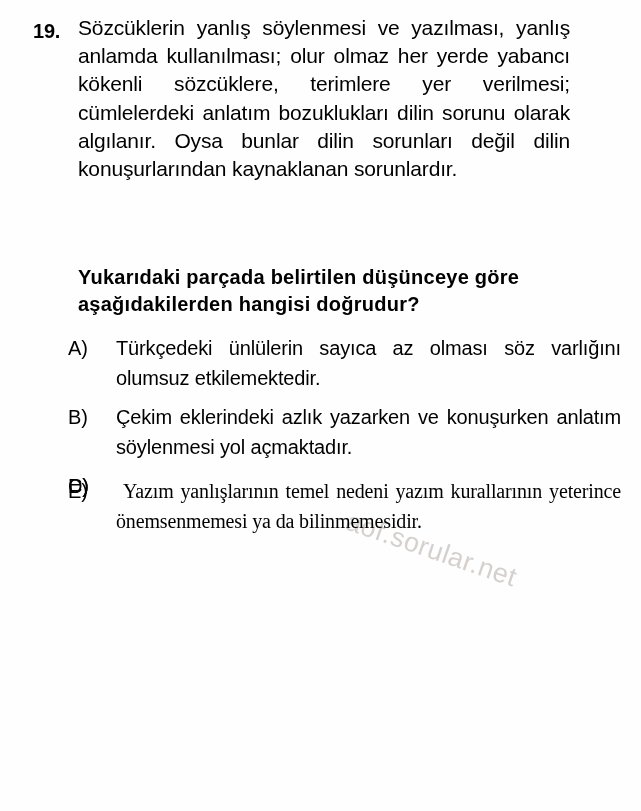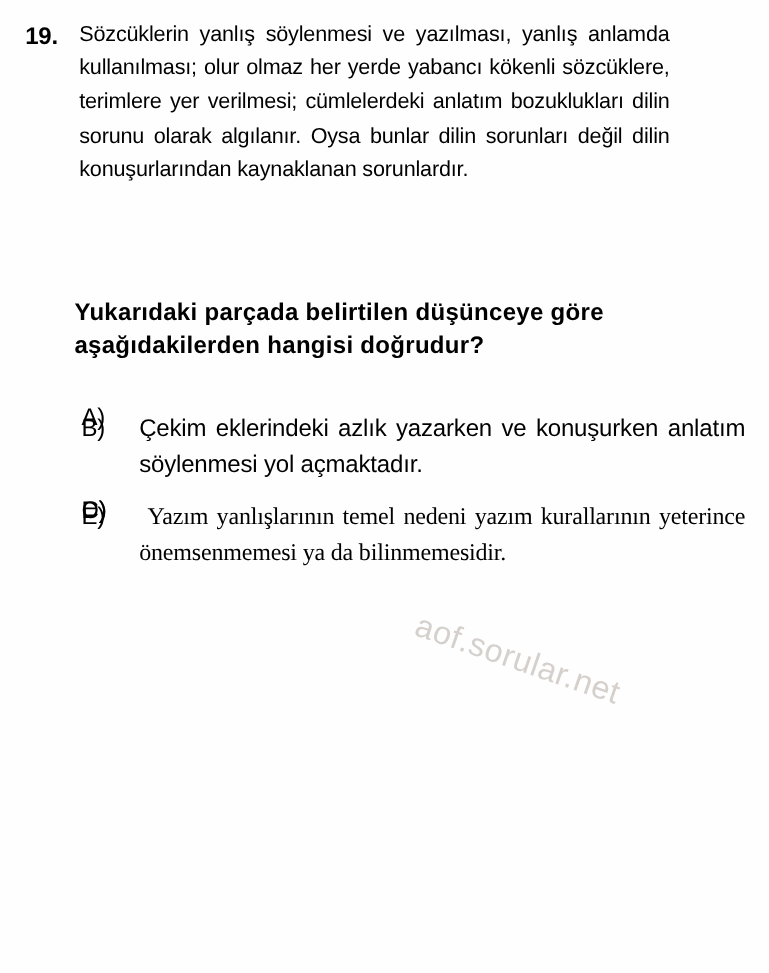--- a/index.html
+++ b/index.html
@@ -58,52 +58,52 @@
   }
 
   
   .content {
     position: relative;
     z-index: 2;
   }
 
   .question-block {
     position: absolute;
-    left: 4px;
+    left: 16px;
     top: 14px;
     width: 573px;
   }
   .q-number {
     position: absolute;
     left: 17px;
     top: 3px;
     width: 40px;
     font-size: 20px;
     font-weight: bold;
     line-height: 28px;
     letter-spacing: -0.2px;
   }
   .q-passage {
     margin: 0;
     padding: 0 19px 0 62px;
-    font-size: 18px;
+    font-size: 21px;
     line-height: 28.2px;
     text-align: justify;
     text-justify: inter-word;
     letter-spacing: -0.15px;
     word-spacing: 0px;
   }
 
   
   .q-stem {
     position: absolute;
     left: 62px;
     top: 248px;
     width: 560px;
-    margin: 0;
+    margin: 16px;
     font-size: 20px;
     font-weight: bold;
     line-height: 27px;
     letter-spacing: 0.25px;
     text-align: left;
   }
 
   
   .options {
     position: absolute;
@@ -159,20 +159,21 @@
       <div class="q-number">19.</div>
       <p class="q-passage">Sözcüklerin yanlış söylenmesi ve yazılması, yanlış anlamda kullanılması; olur olmaz her yerde yabancı kökenli sözcüklere, terimlere yer verilmesi; cümlelerdeki anlatım bozuklukları dilin sorunu olarak algılanır. Oysa bunlar dilin sorunları değil dilin konuşurlarından kaynaklanan sorunlardır.</p>
     </div>
 
     <p class="q-stem">Yukarıdaki parçada belirtilen düşünceye göre aşağıdakilerden hangisi doğrudur?</p>
 
     <div class="options">
 
       <div class="option">
         <span class="opt-letter">A)</span>
+        <p class="opt-text">Türkçedeki ünlülerin sayıca az olması söz varlığını olumsuz etkilemektedir.</p>
       </div>
 
       <div class="option">
         <span class="opt-letter">B)</span>
         <p class="opt-text">Çekim eklerindeki azlık yazarken ve konuşurken anlatım söylenmesi yol açmaktadır.</p>
       </div>
 
       <div class="option">
         <span class="opt-letter">C)</span>
       </div>

